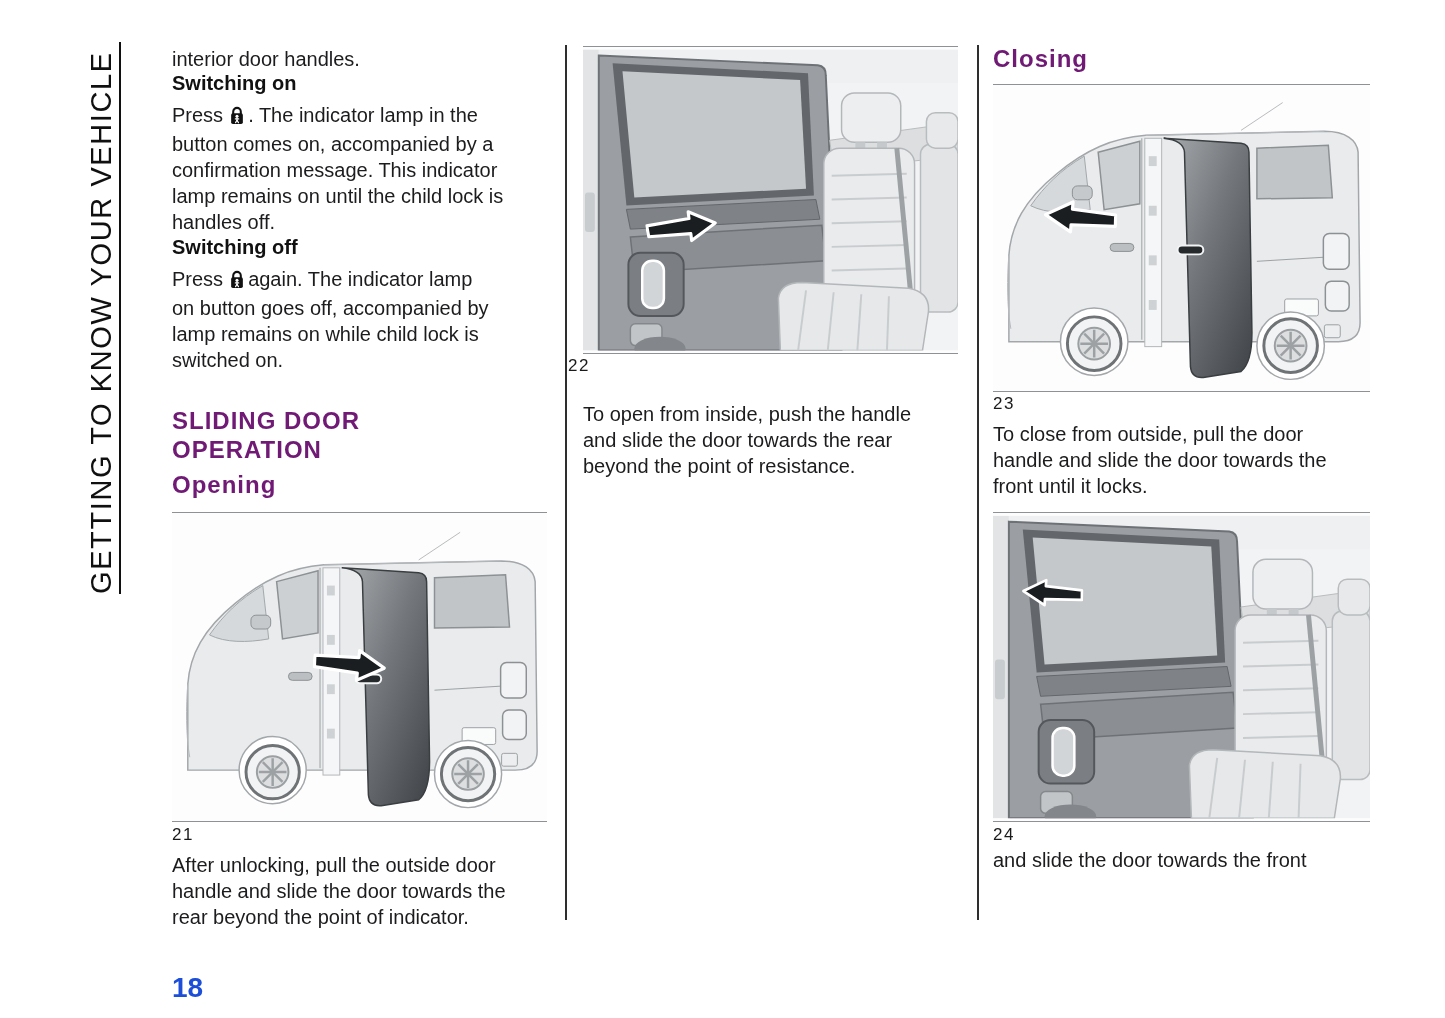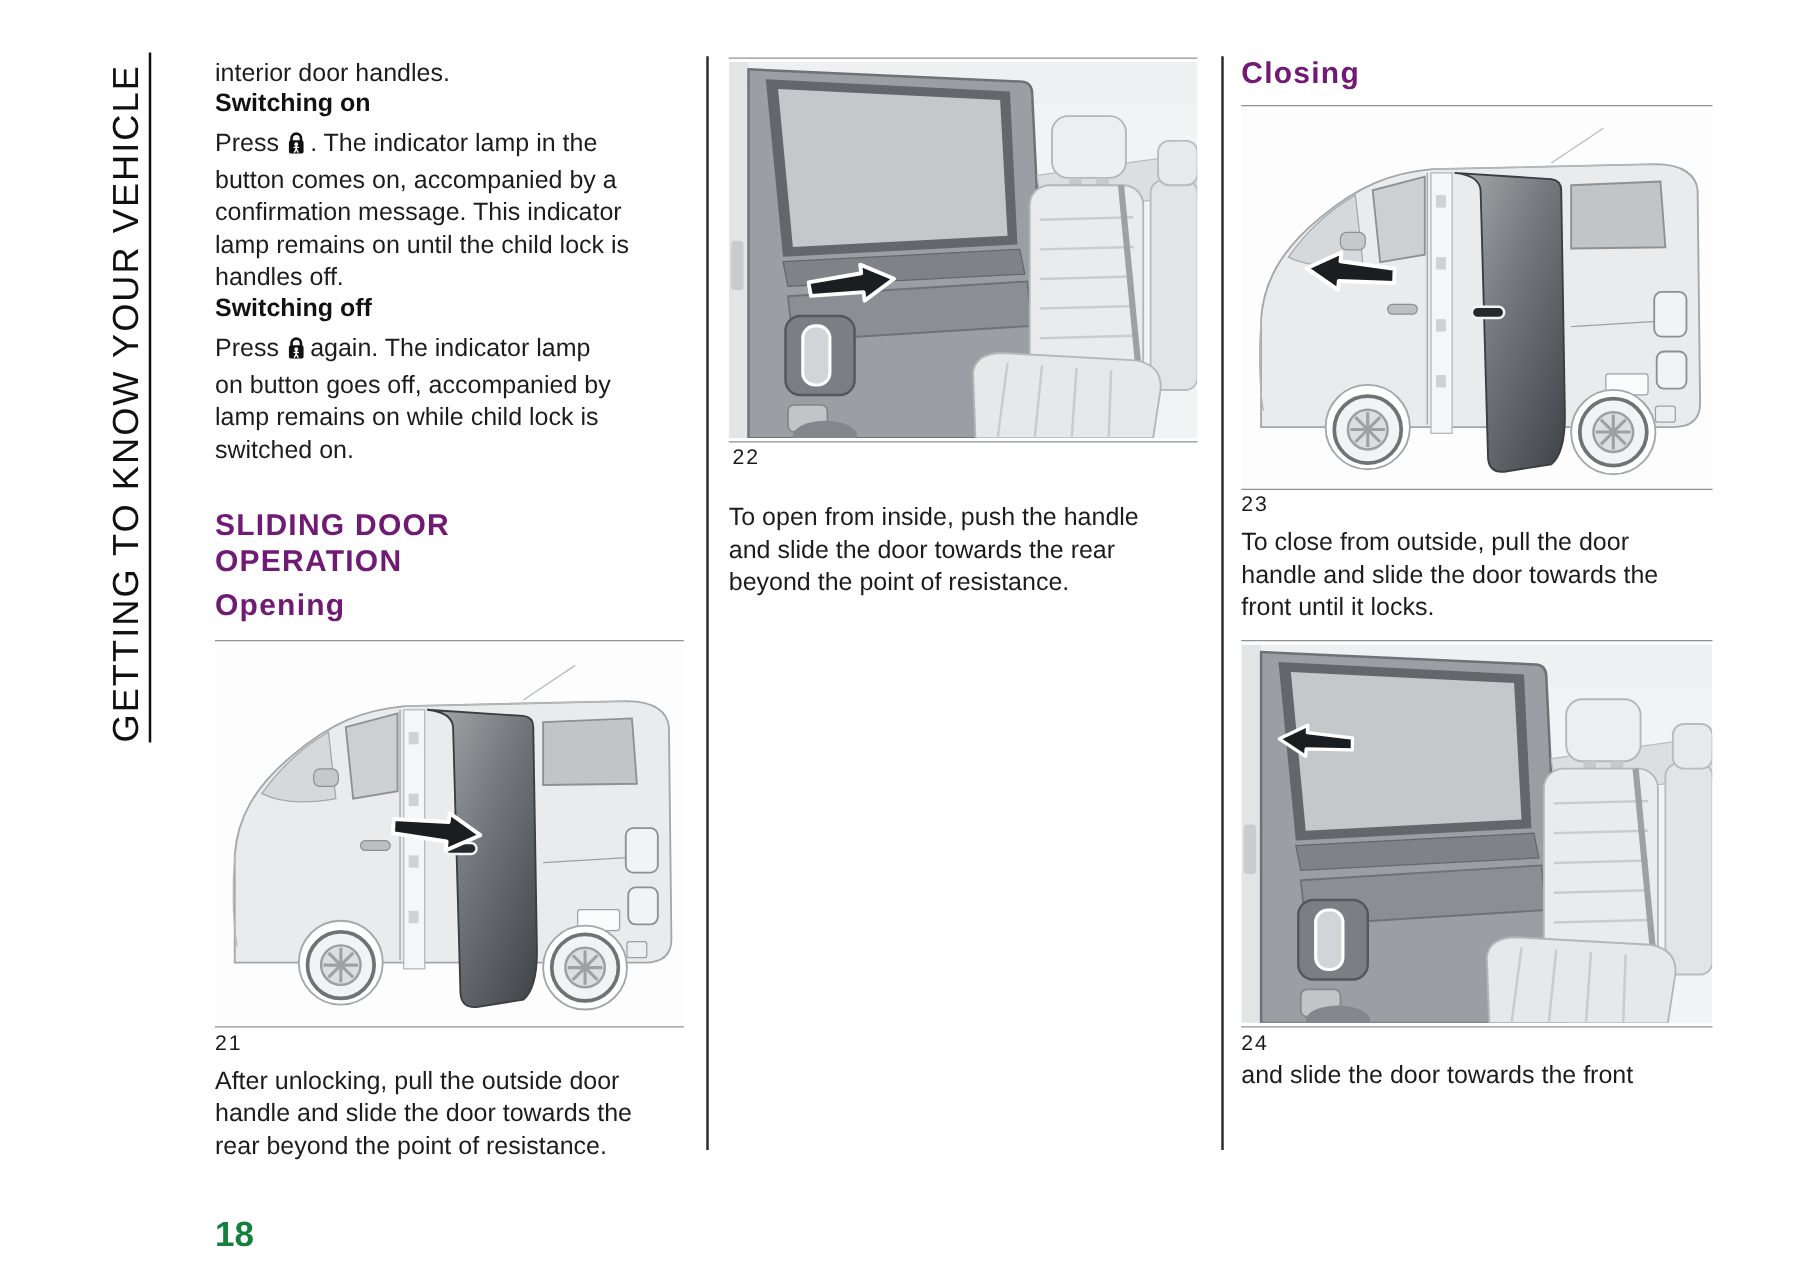--- a/index.html
+++ b/index.html
@@ -23,21 +23,21 @@
   .divider { width:1.5px; background:#2e2e2e; top:45px; height:875px; }
   .divider-1 { left:565px; }
   .divider-2 { left:977px; }
 
   
   .body-line { font-size:20px; line-height:26px; color:#1c1c1e; }
   .para .body-line { display:block; }
   .subhead { font-size:20px; font-weight:700; color:#111; }
   .big-head { font-size:24px; font-weight:800; letter-spacing:1px; color:#701a75; line-height:29px; }
   .fignum { font-size:17px; letter-spacing:1.5px; color:#1a1a1a; }
-  .page-number { font-size:28px; font-weight:800; color:#15803d; }
+  .page-number { font-size:28px; font-weight:800; color:#1d4ed8; }
 
   .child-lock-icon { display:inline-block; vertical-align:-3px; margin:0 3px 0 6px; }
 
   
   .fig {
     border-top:1.5px solid #8e9295; border-bottom:1.5px solid #8e9295;
     background:#fdfdfd; overflow:hidden;
   }
   .fig svg.scene { width:100%; height:100%; display:block; }
   #fig21 { left:172px; top:512px; width:375px; height:308px; }
@@ -206,34 +206,34 @@
       <g transform="translate(180,150) rotate(6) scale(0.72)">
         <use href="#arr" x="-52" y="-24" width="104" height="48"></use>
       </g>
     </svg>
   </div>
   <div class="abs fignum" style="left:172px; top:825px;">21</div>
 
   <div class="abs para" style="left:172px; top:852px; width:390px;">
     <span class="body-line">After unlocking, pull the outside door</span>
     <span class="body-line">handle and slide the door towards the</span>
-    <span class="body-line">rear beyond the point of resistance.</span>
+    <span class="body-line">rear beyond the point of indicator.</span>
   </div>
 
   <div class="abs page-number" style="left:172px; top:972px;">18</div>
 
   <div id="fig22" class="abs fig">
     <svg class="scene" viewBox="0 0 380 305">
       <use href="#van-int"></use>
       <g transform="translate(100,180) rotate(-7) scale(0.70)">
         <use href="#arr" x="-52" y="-24" width="104" height="48"></use>
       </g>
     </svg>
   </div>
-  <div class="abs fignum" style="left:586px; top:356px;">22</div>
+  <div class="abs fignum" style="left:568px; top:356px;">22</div>
 
   <div class="abs para" style="left:583px; top:401px; width:390px;">
     <span class="body-line">To open from inside, push the handle</span>
     <span class="body-line">and slide the door towards the rear</span>
     <span class="body-line">beyond the point of resistance.</span>
   </div>
 
   <div class="abs big-head" style="left:993px; top:44px;">Closing</div>
 
   <div id="fig23" class="abs fig">

